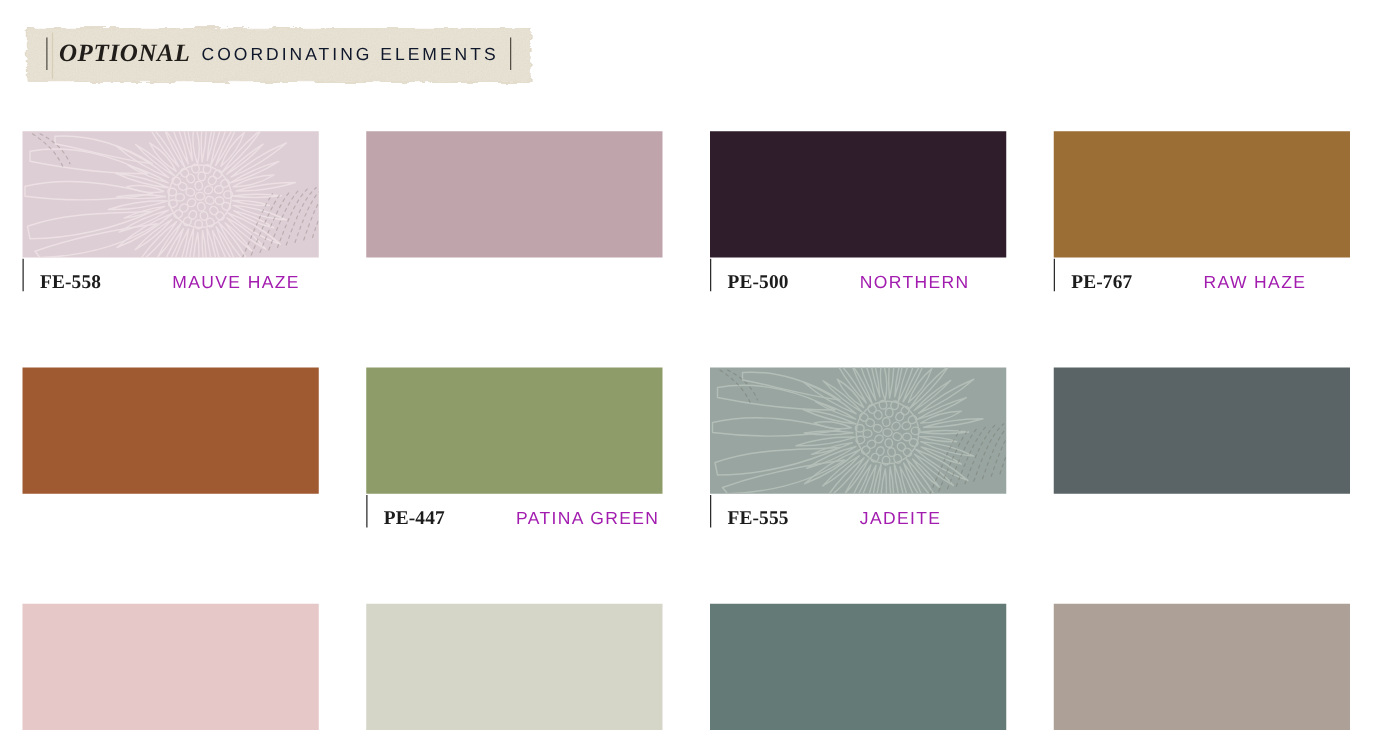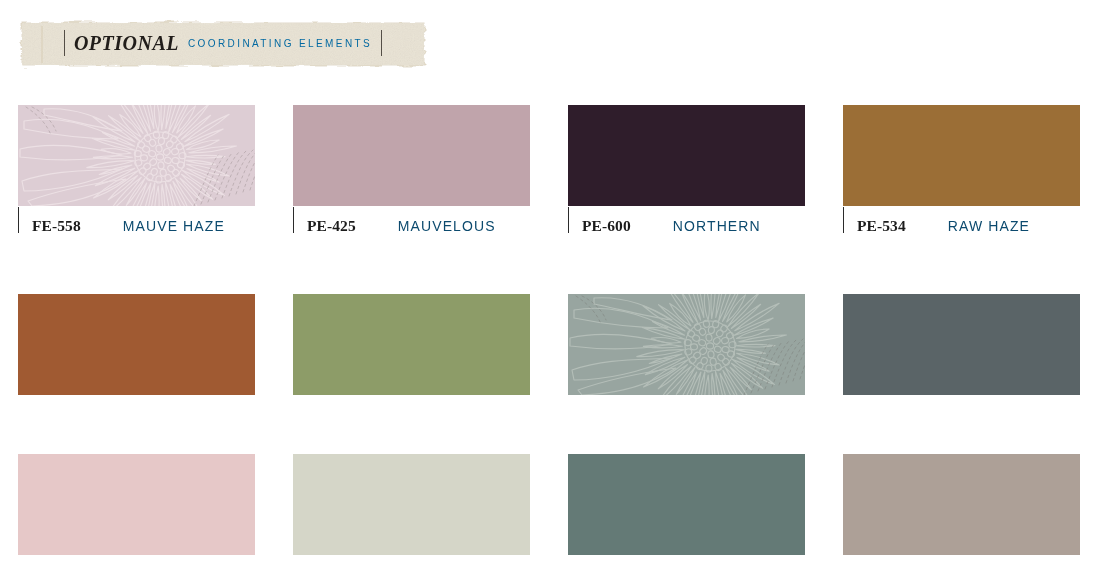--- a/index.html
+++ b/index.html
@@ -60,23 +60,23 @@
     font-family: "Liberation Serif", serif;
     font-style: italic;
     font-weight: 700;
     font-size: 20px;
     letter-spacing: .5px;
     color: #211d1a;
     white-space: nowrap;
   }
   .banner-sub {
     font-family: "Liberation Sans", sans-serif;
-    font-size: 10px;
+    font-size: 14px;
     letter-spacing: 2.4px;
-    color: #0369a1;
+    color: #0f172a;
     white-space: nowrap;
   }
 
   
   .grid {
     position: absolute;
     left: 18px;
     top: 105px;
     width: 1064px;
     display: grid;
@@ -122,23 +122,23 @@
   .code {
     font-family: "Liberation Serif", serif;
     font-weight: 700;
     font-size: 15.5px;
     color: #1c1c1c;
     letter-spacing: .1px;
   }
   .name {
     font-family: "Liberation Sans", sans-serif;
     font-size: 14px;
-    color: #0c4a6e;
+    color: #a21caf;
     letter-spacing: 1.1px;
-    margin-left: 6px;
+    margin-left: 21px;
     padding-left: 36px;
   }
 </style>
 </head>
 <body>
 
 <div class="page">
 
   <div class="banner-wrap">
     <div class="banner-paper">
@@ -288,48 +288,48 @@
           </svg>
         </div>
       <div class="caption">
         <span class="code">FE-558</span>
         <span class="name">MAUVE HAZE</span>
       </div>
     </div>
 
     <div class="card">
       <div class="chip" style="background: rgb(192, 164, 171);"></div>
-      <div class="caption">
-        <span class="code">PE-425</span>
-        <span class="name">MAUVELOUS</span>
-      </div>
     </div>
 
     <div class="card">
       <div class="chip" style="background: rgb(47, 29, 43);"></div>
       <div class="caption">
-        <span class="code">PE-600</span>
+        <span class="code">PE-500</span>
         <span class="name">NORTHERN</span>
       </div>
     </div>
 
     <div class="card">
       <div class="chip" style="background: rgb(155, 110, 54);"></div>
       <div class="caption">
-        <span class="code">PE-534</span>
+        <span class="code">PE-767</span>
         <span class="name">RAW HAZE</span>
       </div>
     </div>
 
     <div class="card">
       <div class="chip" style="background: rgb(160, 90, 50);"></div>
     </div>
 
     <div class="card">
       <div class="chip" style="background: rgb(141, 156, 104);"></div>
+      <div class="caption">
+        <span class="code">PE-447</span>
+        <span class="name">PATINA GREEN</span>
+      </div>
     </div>
 
     <div class="card">
       <div class="chip" style="background: rgb(152, 165, 160);">
           <svg viewBox="0 0 237 101" preserveAspectRatio="none" aria-hidden="true">
             <defs>
               <clipPath id="sf1">
                 <rect x="0" y="0" width="237" height="101"></rect>
               </clipPath>
             </defs>
@@ -428,20 +428,24 @@
               <path d="M204 93 C214 66 220 54 228 46"></path>
               <path d="M211 91 C221 63 227 52 235 45"></path>
               <path d="M218 89 C228 60 234 50 242 44"></path>
               <path d="M225 87 C235 57 241 48 249 43"></path>
               <path d="M232 85 C242 54 248 46 256 42"></path>
               <path d="M14 2 C26 8 34 16 38 26"></path>
               <path d="M8 2 C20 10 28 18 33 30"></path>
             </g>
           </svg>
         </div>
+      <div class="caption">
+        <span class="code">FE-555</span>
+        <span class="name">JADEITE</span>
+      </div>
     </div>
 
     <div class="card">
       <div class="chip" style="background: rgb(90, 100, 103);"></div>
     </div>
 
     <div class="card">
       <div class="chip" style="background: rgb(230, 200, 200);"></div>
 
     </div>

